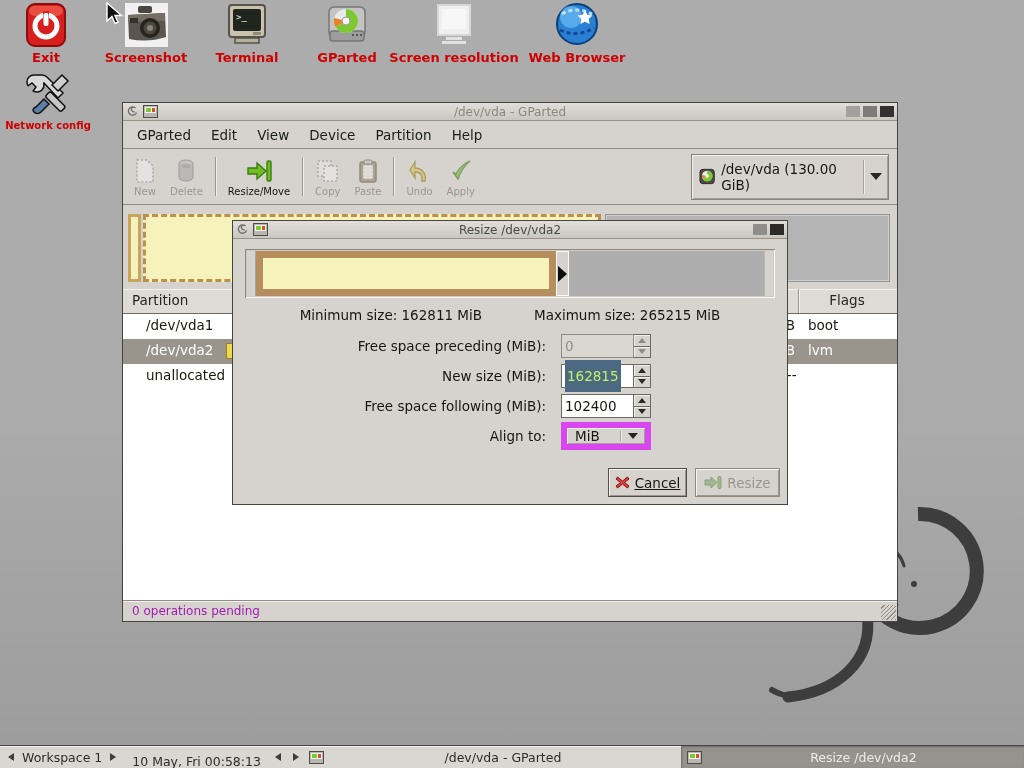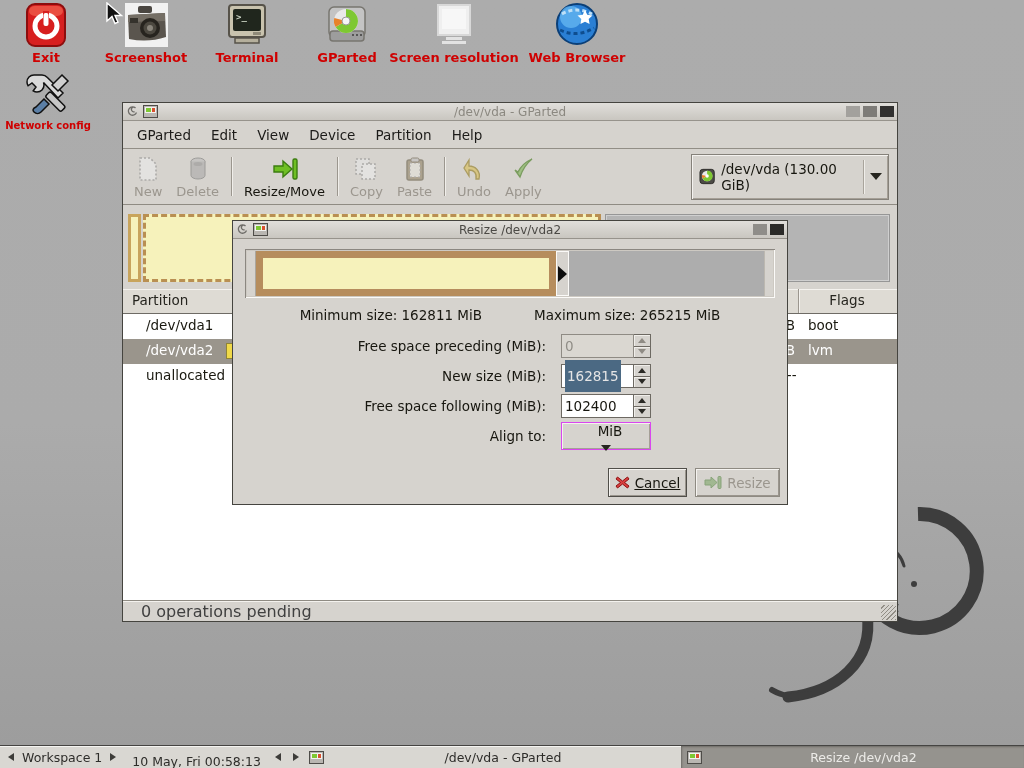--- a/index.html
+++ b/index.html
@@ -26,21 +26,21 @@
   
   #mainwin { left:122px; top:102px; width:776px; height:520px; z-index:5; }
   #menubar { position:absolute; left:0; top:18px; right:0; height:28px;
     border-bottom:1px solid #928e86; display:flex; align-items:stretch; padding-left:4px;
     font-size:13.5px; color:#1c1b19; background:#d6d3ce; }
   .menu-item { display:inline-flex; align-items:center; padding:0 10px; }
   .mnemonic::first-letter { text-decoration:underline; }
   #toolbar { position:absolute; left:0; top:46px; right:0; height:56px;
     border-bottom:1px solid #8f8b83; display:flex; align-items:center; padding:2px 4px; background:#d6d3ce; }
   .tbtn { display:flex; flex-direction:column; align-items:center; justify-content:center;
-    gap:3px; height:50px; padding:0 7px; font-size:13px; color:#17160f; }
+    gap:3px; height:50px; padding:0 7px; font-size:10px; color:#17160f; }
   .tbtn .ticon { height:26px; display:flex; align-items:flex-end; }
   .tbtn.disabled { color:#9b968e; }
   .tbtn.disabled .ticon { opacity:.55; filter:grayscale(55%); }
   .tbtn.half .ticon { opacity:.75; }
   .tbtn.half { color:#9b968e; }
   .tsep { width:1px; align-self:stretch; margin:6px 5px; background:#9b968e; box-shadow:1px 0 0 #f0eeea; }
   #devicecombo { margin-left:auto; margin-right:4px; width:198px; height:46px;
     border:1px solid #85817a; background:#d6d3ce;
     box-shadow:inset 1px 1px 0 #f4f2ef, inset -1px -1px 0 #a59f96;
     display:flex; align-items:center; font-size:13.5px; color:#17160f; }
@@ -65,21 +65,21 @@
   #tableheader .hdiv { position:absolute; left:675px; top:0; bottom:0; width:1px; background:#9b968e; box-shadow:1px 0 0 #f4f2ee; }
   #tableheader .hflags { position:absolute; left:676px; width:96px; top:3px; text-align:center; }
   .prow { position:absolute; left:0; right:0; height:25px; font-size:13.5px; color:#19180f; }
   .prow .pname { position:absolute; left:23px; top:3px; }
   .prow .psuffix { position:absolute; left:659px; top:3px; }
   .prow .pflags { position:absolute; left:685px; top:3px; }
   .prow.selected { background:#9a958c; color:#ffffff; }
   #fsswatch { position:absolute; left:103px; top:4px; width:7px; height:16px; background:#f0d949; border:1px solid #8f8436; }
   #statusbar { position:absolute; left:0; bottom:0; right:0; height:21px; background:#d6d3ce;
     border-top:1px solid #8f8b83; box-shadow:inset 0 1px 0 #f4f2ee;
-    font-size:16px; color:#404040; display:flex; align-items:center; padding-left:18px; }
+    font-size:12px; color:#a21caf; display:flex; align-items:center; padding-left:9px; }
   #grip { position:absolute; right:1px; bottom:1px; width:15px; height:15px;
     background:repeating-linear-gradient(135deg,#d6d3ce 0 2px,#918d85 2px 3px); }
   
   #dialog { left:232px; top:220px; width:556px; height:285px; z-index:10; }
   #rbar { position:absolute; left:12px; top:28px; right:12px; height:49px; background:#cdc9c2; padding:2px;
     box-shadow:inset 1px 1px 0 #8b8781, inset -1px -1px 0 #fbfaf8; display:flex; align-items:stretch; }
   #rbar .cap { width:9px; background:#d6d3ce; }
   #rbar .capL { border-right:1px solid #aaa69e; }
   #rbar .capR { border-left:1px solid #bcb8b0; }
   #rpart { width:57%; background:#f6f2bb; border:7px solid #b68d5d; }
@@ -87,32 +87,32 @@
   #rhandle .tri { width:0; height:0; border-top:8px solid transparent; border-bottom:8px solid transparent; border-left:9px solid #0d0d0d; }
   #rfree { flex:1; background:#adadad; }
   #minmax { position:absolute; left:0; right:0; top:86px; display:flex; justify-content:center; gap:52px;
     font-size:13.5px; color:#17160f; }
   .frow { position:absolute; left:0; height:24px; display:flex; align-items:center; font-size:13.5px; color:#17160f; }
   .flabel { position:absolute; left:20px; width:293px; text-align:right; }
   .fctrl { position:absolute; left:328px; display:flex; }
   .entry { width:73px; height:24px; background:#ffffff; border:1px solid #6d6962;
     font-size:13.5px; display:flex; align-items:center; padding-left:3px; color:#17160f; }
   .entry.disabled { background:#dad7d1; color:#908d87; border-color:#8f8b84; }
-  .selval { background:#4b6983; color:#e5e5e5; padding:8px 2px; }
+  .selval { background:#4b6983; color:#bef264; padding:8px 2px; }
   .spin { width:17px; height:24px; display:flex; flex-direction:column; border:1px solid #6d6962; border-left:none; }
   .spin > div { flex:1; background:#d6d3ce; display:flex; align-items:center; justify-content:center;
     box-shadow:inset 1px 1px 0 #f0eeea; }
   .spin .up { border-bottom:1px solid #6d6962; }
   .tri-up-s { width:0;height:0;border-left:4px solid transparent;border-right:4px solid transparent;border-bottom:5px solid #2b2a25; }
   .tri-down-s { width:0;height:0;border-left:4px solid transparent;border-right:4px solid transparent;border-top:5px solid #2b2a25; }
   .spin.disabled .tri-up-s { border-bottom-color:#8f8b84; }
   .spin.disabled .tri-down-s { border-top-color:#8f8b84; }
-  #combo { width:90px; height:28px; border:1px solid #d946ef; background:#d6d3ce;
+  #combo { width:90px; height:28px; border:6px solid #d946ef; background:#d6d3ce;
     box-shadow:inset 1px 1px 0 #f4f2ef, inset -1px -1px 0 #a59f96;
-    display:flex; align-items:center; font-size:13.5px; color:#17160f;flex-direction:column; }
+    display:flex; align-items:center; font-size:13.5px; color:#17160f; }
   #combo .ctext { flex:1; padding-left:8px; }
   #combo .csep { width:1px; align-self:stretch; margin:3px 0; background:#a9a49c; box-shadow:1px 0 0 #f0eeea; }
   #combo .carrow { width:24px; display:flex; align-items:center; justify-content:center; }
   .gbtn { position:absolute; top:247px; height:29px; background:#d6d3ce; border:1px solid #504e49;
     box-shadow:inset 1px 1px 0 #f5f3f0, inset -1px -1px 0 #9a958d;
     display:flex; align-items:center; justify-content:center; gap:5px; font-size:13.5px; color:#17160f; }
   #cancelbtn { left:375px; width:79px; }
   #resizebtn { left:462px; width:85px; color:#9b968e; border-color:#8e8a82; }
   
   #taskbar { position:absolute; left:0; right:0; bottom:0; height:23px; background:#d9d7d2;

